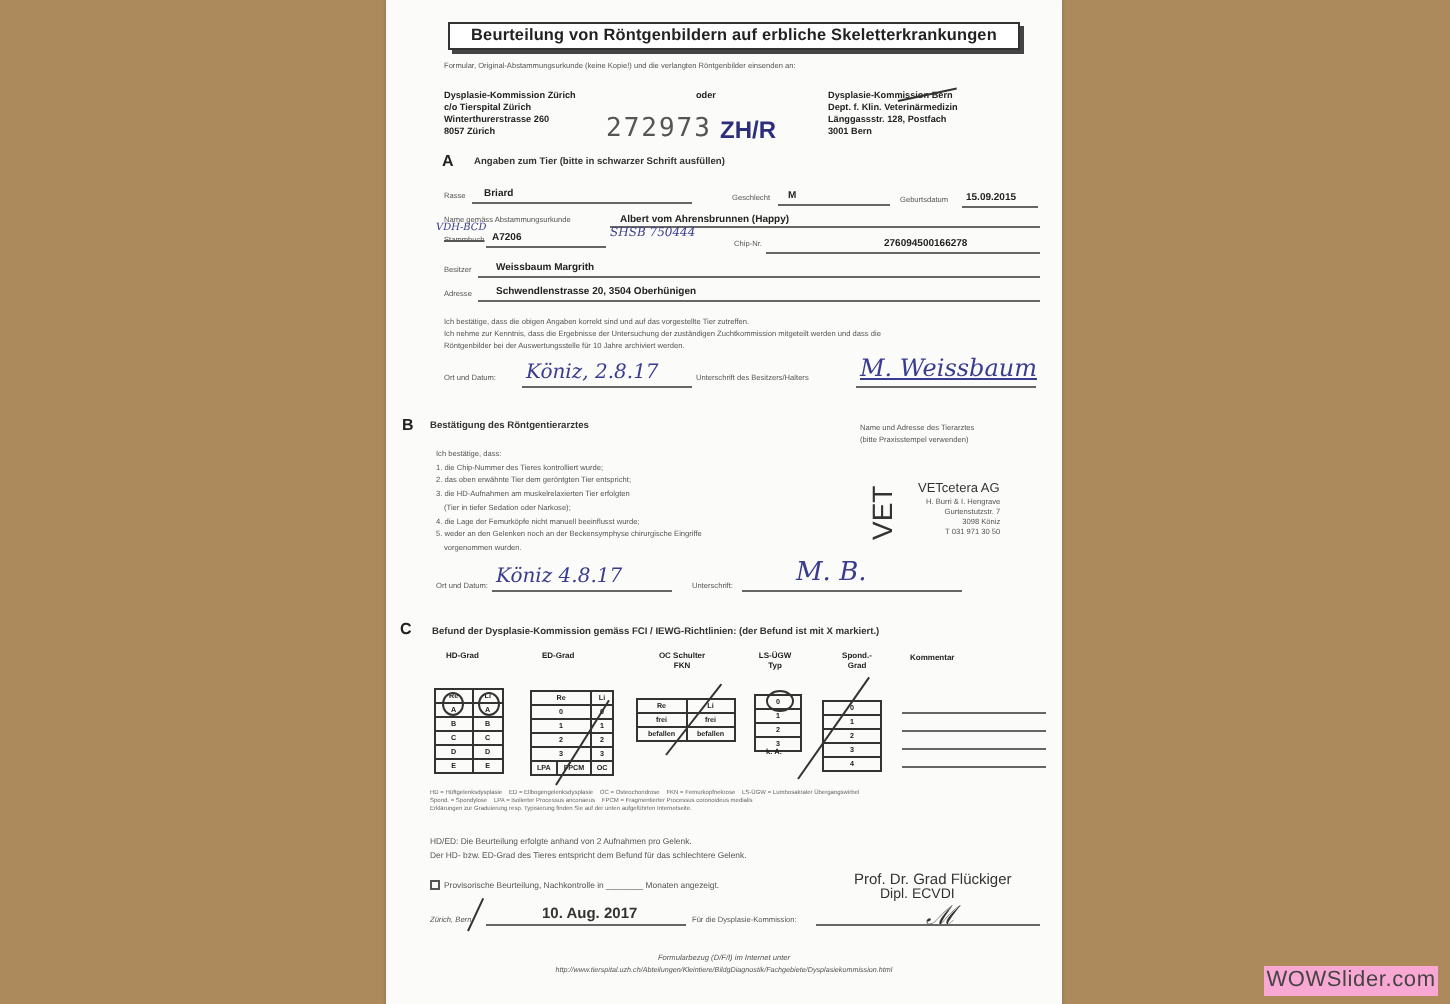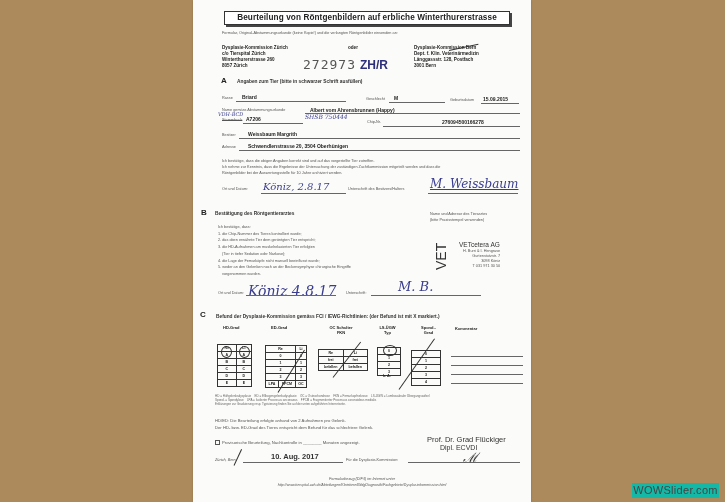--- a/index.html
+++ b/index.html
@@ -13,28 +13,28 @@
   .sec-title { font-size:4.8px; font-weight:bold; color:#333; }
   .hand { font-family:"DejaVu Serif", serif; font-style:italic; color:#3a3d8f; }
   .stampnum { font-family:"DejaVu Sans Mono", monospace; font-size:13px; color:#555; letter-spacing:1px; }
   .zhr { font-size:12px; font-weight:bold; color:#2e2f7a; }
   .fill { font-size:5px; font-weight:bold; color:#222; }
   .line { position:absolute; height:0; border-top:0.6px solid #666; }
   table.grid { position:absolute; border-collapse:collapse; }
   table.grid td { border:0.7px solid #333; font-size:3.6px; font-weight:bold; text-align:center; height:6px; padding:0 1px; color:#222; }
   .strike { position:absolute; height:0; border-top:0.8px solid #333; transform-origin:left center; }
   .circle { position:absolute; border:0.8px solid #333; border-radius:50%; }
-  .watermark { position:absolute; left:632px; top:483px; width:87px; height:15px; background:#14b8a6; color:#444; font-size:11px; line-height:15px; text-align:center; letter-spacing:0.3px; }
+  .watermark { position:absolute; left:632px; top:483px; width:87px; height:15px; background:#f9a8d4; color:#444; font-size:11px; line-height:15px; text-align:center; letter-spacing:0.3px; }
 </style>
 </head>
 <body>
 
 <div class="paper">
 
-  <div class="title-box">Beurteilung von Röntgenbildern auf erbliche Winterthurerstrasse</div>
+  <div class="title-box">Beurteilung von Röntgenbildern auf erbliche Skeletterkrankungen</div>
   <div class="abs tiny" style="left:29px;top:31px;">Formular, Original-Abstammungsurkunde (keine Kopie!) und die verlangten Röntgenbilder einsenden an:</div>
 
   <div class="abs bold5" style="left:29px;top:45px;line-height:6px;">
     <div>Dysplasie-Kommission Zürich</div>
     <div>c/o Tierspital Zürich</div>
     <div>Winterthurerstrasse 260</div>
     <div>8057 Zürich</div>
   </div>
   <div class="abs bold5" style="left:155px;top:45px;">oder</div>
   <div class="abs bold5" style="left:221px;top:45px;line-height:6px;">
@@ -111,21 +111,21 @@
   <div class="abs" style="left:240px;top:245px;font-size:14px;color:#333;transform:rotate(-90deg);transform-origin:left top;top:270px;">VET</div>
   <div class="abs" style="left:266px;top:241px;font-size:6.5px;color:#333;">VETcetera AG</div>
   <div class="abs tiny" style="left:270px;top:249px;line-height:5px;text-align:right;">
     <div>H. Burri &amp; I. Hengrave</div>
     <div>Gurtenstutzstr. 7</div>
     <div>3098 Köniz</div>
     <div>T 031 971 30 50</div>
   </div>
 
   <div class="abs tiny" style="left:25px;top:291px;">Ort und Datum:</div>
-  <div class="abs hand" style="left:55px;top:283px;font-size:14px;">Köniz 4.8.17</div>
+  <div class="abs hand" style="left:55px;top:283px;font-size:10px;">Köniz 4.8.17</div>
   <div class="line" style="left:53px;top:295px;width:90px;"></div>
   <div class="abs tiny" style="left:153px;top:291px;">Unterschrift:</div>
   <div class="abs hand" style="left:205px;top:279px;font-size:13px;">M. B.</div>
   <div class="line" style="left:178px;top:295px;width:110px;"></div>
 
   <div class="abs sec-letter" style="left:7px;top:310px;">C</div>
   <div class="abs sec-title" style="left:23px;top:314px;">Befund der Dysplasie-Kommission gemäss FCI / IEWG-Richtlinien: (der Befund ist mit X markiert.)</div>
 
   <div class="abs bold5" style="left:30px;top:325px;font-size:4px;">HD-Grad</div>
   <div class="abs bold5" style="left:78px;top:325px;font-size:4px;">ED-Grad</div>

